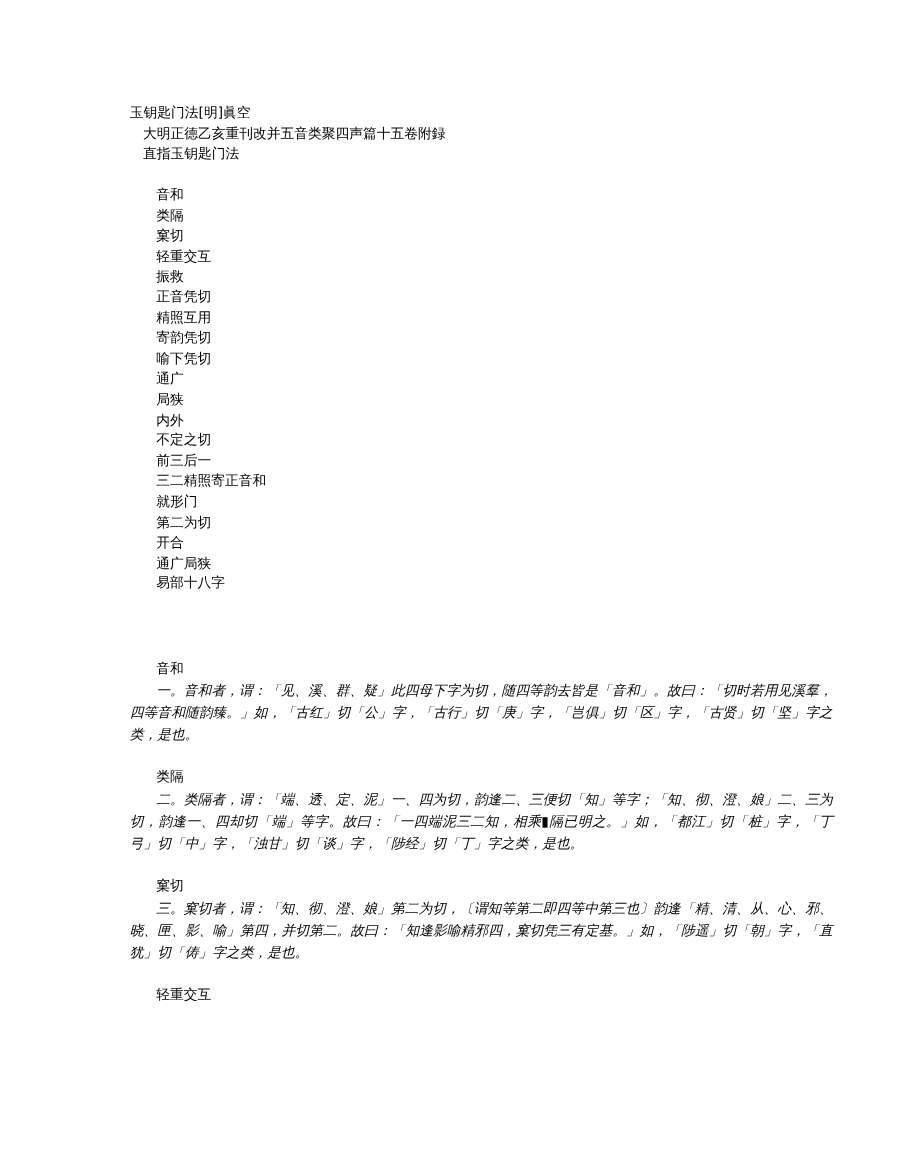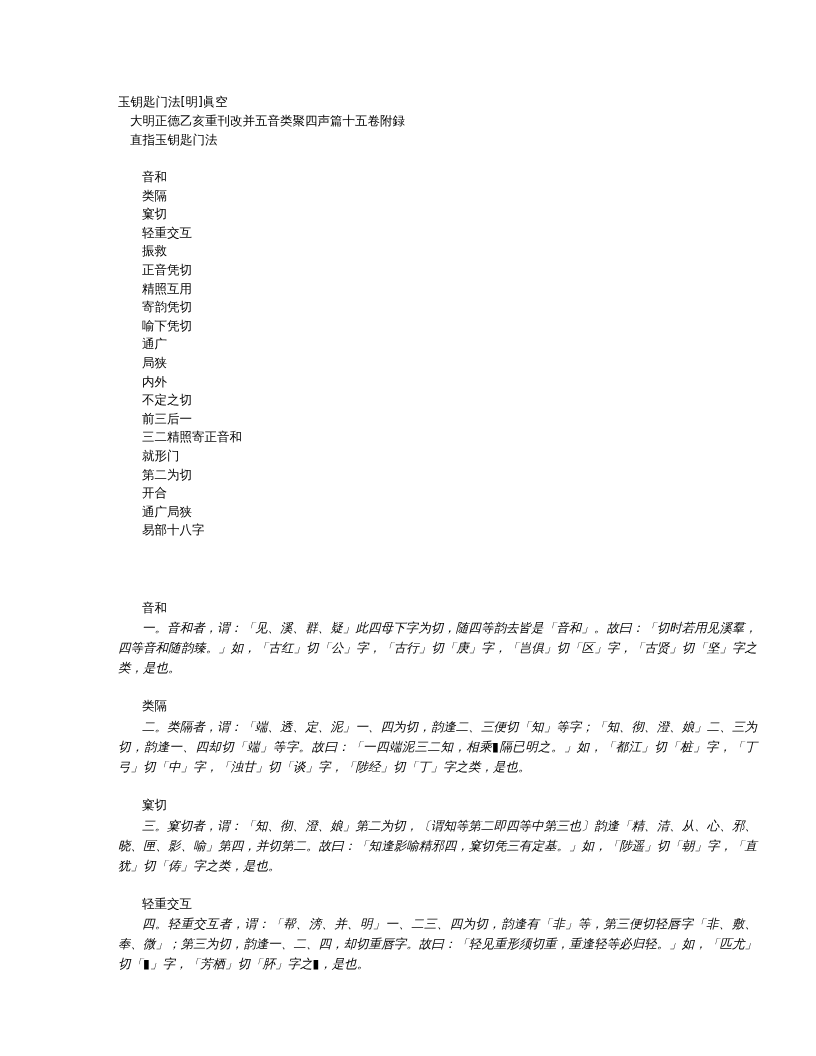--- a/index.html
+++ b/index.html
@@ -102,16 +102,15 @@
     <div class="para">二。类隔者，谓：「端、透、定、泥」一、四为切，韵逢二、三便切「知」等字；「知、彻、澄、娘」二、三为切，韵逢一、四却切「端」等字。故曰：「一四端泥三二知，相乘▮隔已明之。」如，「都江」切「桩」字，「丁弓」切「中」字，「浊甘」切「谈」字，「陟经」切「丁」字之类，是也。</div>
   </div>
 
   <div class="section">
     <div class="section-head">窠切</div>
     <div class="para">三。窠切者，谓：「知、彻、澄、娘」第二为切，〔谓知等第二即四等中第三也〕韵逢「精、清、从、心、邪、晓、匣、影、喻」第四，并切第二。故曰：「知逢影喻精邪四，窠切凭三有定基。」如，「陟遥」切「朝」字，「直犹」切「俦」字之类，是也。</div>
   </div>
 
   <div class="section">
     <div class="section-head">轻重交互</div>
-    <div class="para">四。轻重交互者，谓：「帮、滂、并、明」一、二三、四为切，韵逢有「非」等，第三便切轻唇字「非、敷、奉、微」；第三为切，韵逢一、二、四，却切重唇字。故曰：「轻见重形须切重，重逢轻等必归轻。」如，「匹尤」切「▮」字，「芳栖」切「肧」字之▮，是也。</div>
   </div>
 
 </div>
 
 </body></html>

